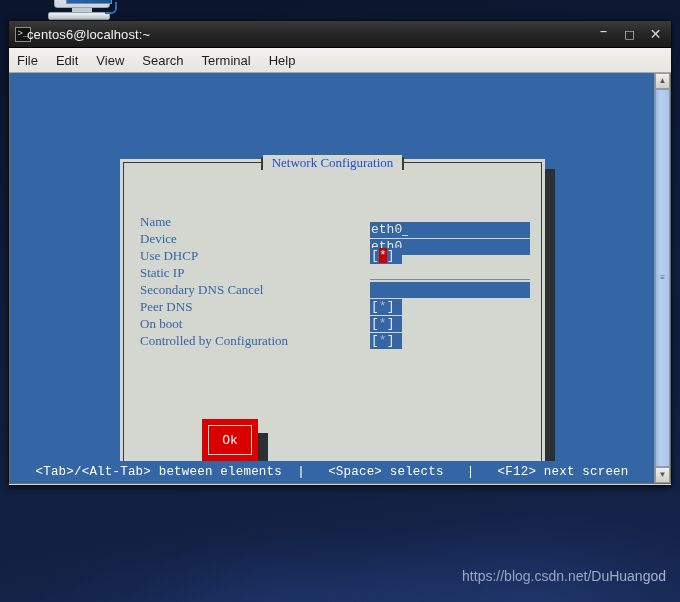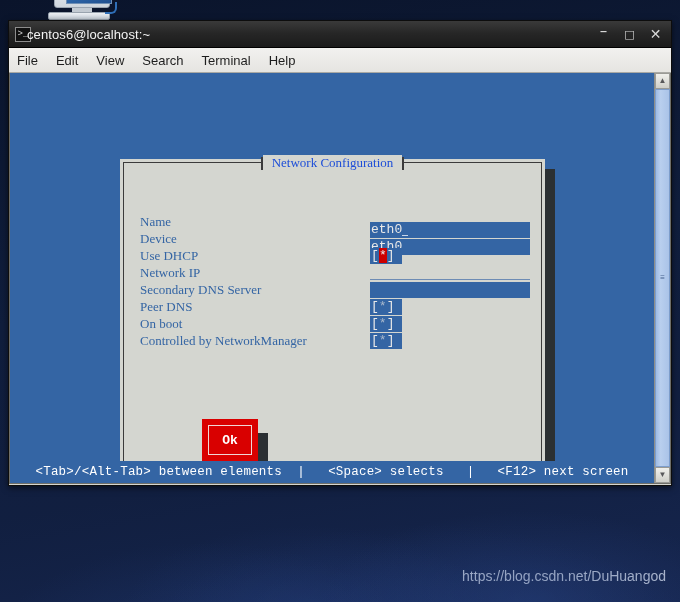--- a/index.html
+++ b/index.html
@@ -320,21 +320,21 @@
     position: absolute;
     left: 0; right: 0;
     top: 256px;
     height: 70px;
   }
   .tui-btn-wrap {
     position: absolute;
     width: 74px;
     height: 46px;
   }
-  .tui-btn-wrap.ok     { left: 78px;  width: 56px; font-weight: bold; }
+  .tui-btn-wrap.ok     { left: 78px;  width: 56px; }
   .tui-btn-wrap.cancel { left: 258px; width: 88px; }
   .btn-shadow {
     position: absolute;
     left: 10px;
     top: 14px;
     width: 100%;
     height: 42px;
     background: #2b3033;
   }
   .tui-btn {
@@ -454,44 +454,44 @@
                   <span>eth0</span>
                 </span>
               </div>
 
               <div class="form-row">
                 <span class="f-label">Use DHCP</span>
                 <span class="f-field checkbox">[<span class="star-focus">*</span>]</span>
               </div>
 
               <div class="form-row">
-                <span class="f-label">Network IP</span>
+                <span class="f-label">Static IP</span>
                 <span class="f-field underline-only"></span>
               </div>
 
 
 
 
               <div class="form-row">
-                <span class="f-label">Secondary DNS Server</span>
+                <span class="f-label">Secondary DNS Cancel</span>
                 <span class="f-field blank-blue"></span>
               </div>
 
               <div class="form-row">
                 <span class="f-label">Peer DNS</span>
                 <span class="f-field checkbox">[<span class="star-dim">*</span>]</span>
               </div>
 
               <div class="form-row">
                 <span class="f-label">On boot</span>
                 <span class="f-field checkbox">[<span class="star-dim">*</span>]</span>
               </div>
 
               <div class="form-row">
-                <span class="f-label">Controlled by NetworkManager</span>
+                <span class="f-label">Controlled by Configuration</span>
                 <span class="f-field checkbox">[<span class="star-dim">*</span>]</span>
               </div>
 
             </div>
 
             <div id="buttons">
               <div class="tui-btn-wrap ok">
                 <div class="btn-shadow"></div>
                 <div class="tui-btn">
                   <div class="tui-btn-inner">Ok</div>

